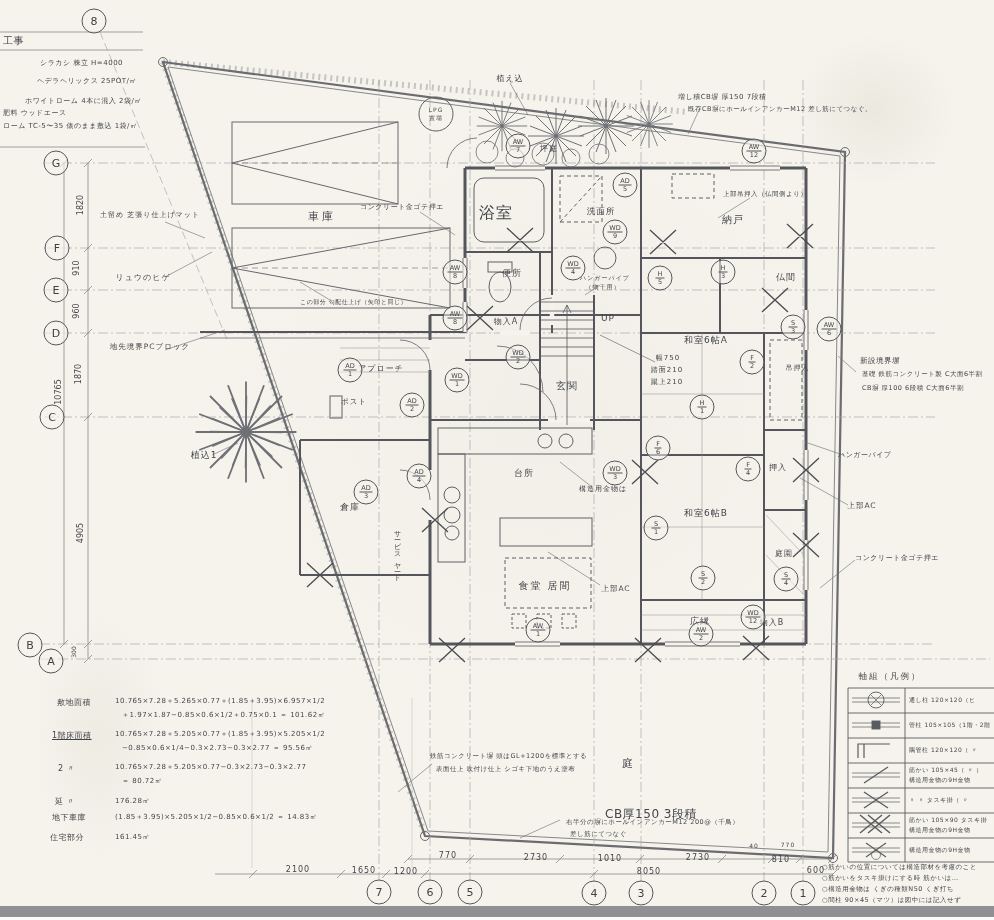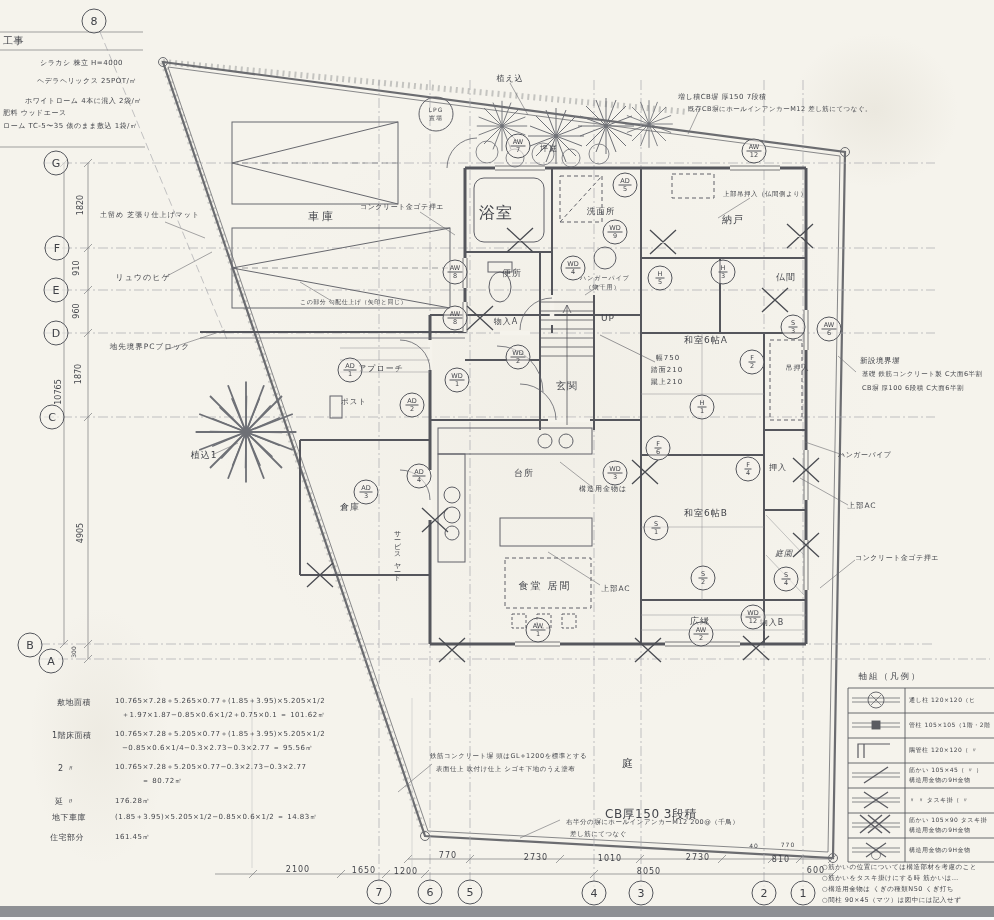--- a/index.html
+++ b/index.html
@@ -230,21 +230,21 @@
 <div class="lbl" style="left:733px;top:220px;font-size:10px;">納戸</div>
 <div class="lbl" style="left:786px;top:277px;font-size:9px;">仏間</div>
 <div class="lbl" style="left:706px;top:340px;font-size:9px;">和室6帖A</div>
 <div class="lbl" style="left:706px;top:513px;font-size:9px;">和室6帖B</div>
 <div class="lbl" style="left:524px;top:473px;font-size:9px;">台所</div>
 <div class="lbl" style="left:545px;top:586px;font-size:10px;letter-spacing:2px;">食堂 居間</div>
 <div class="lbl" style="left:700px;top:621px;font-size:9px;">広縁</div>
 <div class="lbl" style="left:772px;top:622px;font-size:8px;">物入B</div>
 <div class="lbl" style="left:778px;top:467px;font-size:8px;">押入</div>
 <div class="lbl" style="left:784px;top:368px;font-size:7px;padding-left:27px;">吊押入</div>
-<div class="lbl" style="left:784px;top:553px;font-size:8px;font-style:italic;">庭園</div>
+<div class="lbl" style="left:784px;top:553px;font-size:8px;">庭園</div>
 <div class="lbl" style="left:350px;top:507px;font-size:9px;">倉庫</div>
 <div class="lbl" style="left:549px;top:148px;font-size:8px;">坪庭</div>
 <div class="lbl" style="left:628px;top:763px;font-size:11px;">庭</div>
 <div class="lbl" style="left:608px;top:318px;font-size:9px;">UP</div>
 <div class="lbl" style="left:381px;top:368px;font-size:8px;">アプローチ</div>
 <div class="lbl" style="left:354px;top:390px;font-size:7.5px;margin-top:12px;">ポスト</div>
 <div class="vert" style="left:392px;top:525px;font-size:7px;">サービスヤード</div>
 <div class="lbl" style="left:436px;top:109px;font-size:6px;">LPG</div>
 <div class="lbl" style="left:436px;top:118px;font-size:6px;">置場</div>
 
@@ -405,28 +405,28 @@
 <div class="sym" style="left:538px;top:630px;">
       <span class="t">AW</span>
       <span class="b">1</span>
     </div>
 <div class="sym" style="left:615px;top:473px;">
       <span class="t">WD</span>
       <span class="b">3</span>
     </div>
 
 <div class="ll" style="left:57px;top:697px;font-size:8px;">敷地面積</div>
-<div class="ll" style="left:115px;top:696px;font-size:7px;">10.765×7.28＋5.265×0.77＋(1.85＋3.95)×5.205×1/2</div>
+<div class="ll" style="left:115px;top:696px;font-size:7px;">10.765×7.28＋5.265×0.77＋(1.85＋3.95)×6.957×1/2</div>
 <div class="ll" style="left:122px;top:710px;font-size:7px;">＋1.97×1.87−0.85×0.6×1/2＋0.75×0.1 ＝ 101.62㎡</div>
-<div class="ll" style="left:52px;top:730px;font-size:8px;">1階床面積</div>
+<div class="ll" style="left:52px;top:730px;font-size:8px;text-decoration:underline;">1階床面積</div>
 <div class="ll" style="left:115px;top:729px;font-size:7px;">10.765×7.28＋5.205×0.77＋(1.85＋3.95)×5.205×1/2</div>
 <div class="ll" style="left:122px;top:743px;font-size:7px;">−0.85×0.6×1/4−0.3×2.73−0.3×2.77 ＝ 95.56㎡</div>
 <div class="ll" style="left:58px;top:763px;font-size:8px;">2 〃</div>
 <div class="ll" style="left:115px;top:762px;font-size:7px;">10.765×7.28＋5.205×0.77−0.3×2.73−0.3×2.77</div>
-<div class="ll" style="left:122px;top:776px;font-size:7px;margin-left:20px;">＝ 80.72㎡</div>
+<div class="ll" style="left:122px;top:776px;font-size:7px;">＝ 80.72㎡</div>
 <div class="ll" style="left:55px;top:796px;font-size:8px;">延 〃</div>
 <div class="ll" style="left:115px;top:796px;font-size:7px;">176.28㎡</div>
 <div class="ll" style="left:52px;top:812px;font-size:8px;">地下車庫</div>
 <div class="ll" style="left:115px;top:812px;font-size:7px;">(1.85＋3.95)×5.205×1/2−0.85×0.6×1/2 ＝ 14.83㎡</div>
 <div class="ll" style="left:50px;top:832px;font-size:8px;">住宅部分</div>
 <div class="ll" style="left:115px;top:832px;font-size:7px;">161.45㎡</div>
 
 <div class="lbl" style="left:890px;top:677px;font-size:8.5px;letter-spacing:2px;">軸組（凡例）</div>
 <div class="ll" style="left:909px;top:696px;font-size:6px;">通し柱 120×120（ヒ</div>
 <div class="ll" style="left:909px;top:721px;font-size:6px;">管柱 105×105（1階・2階</div>

